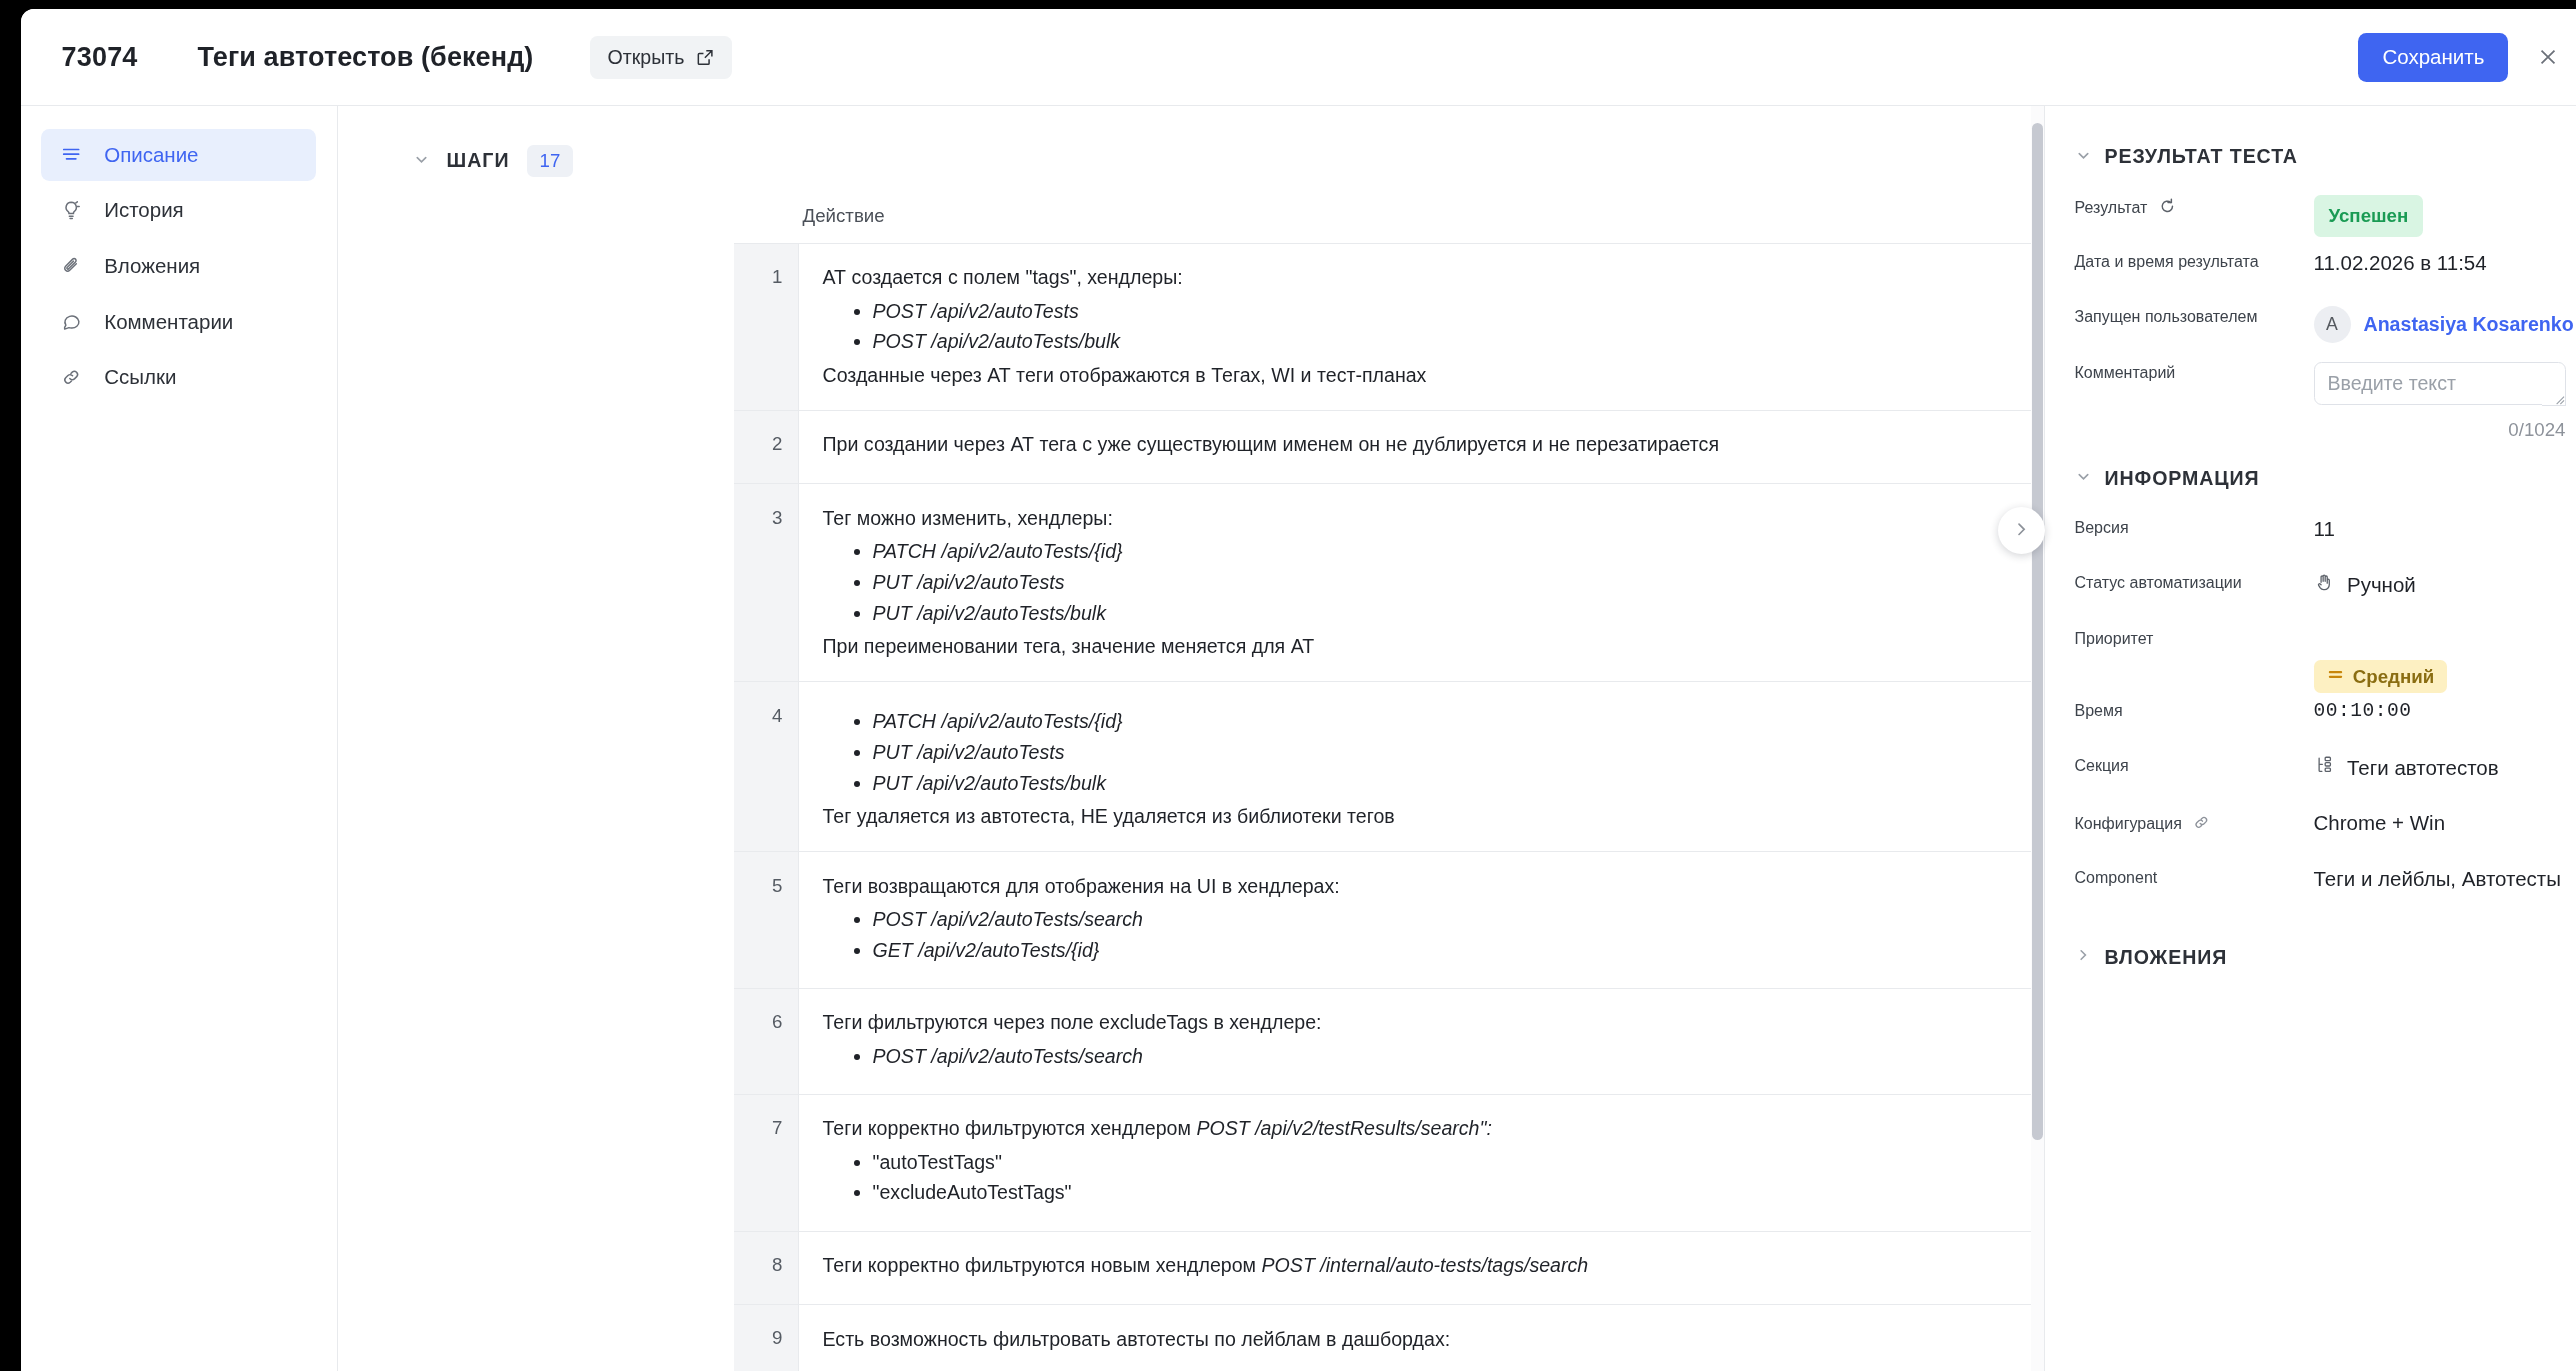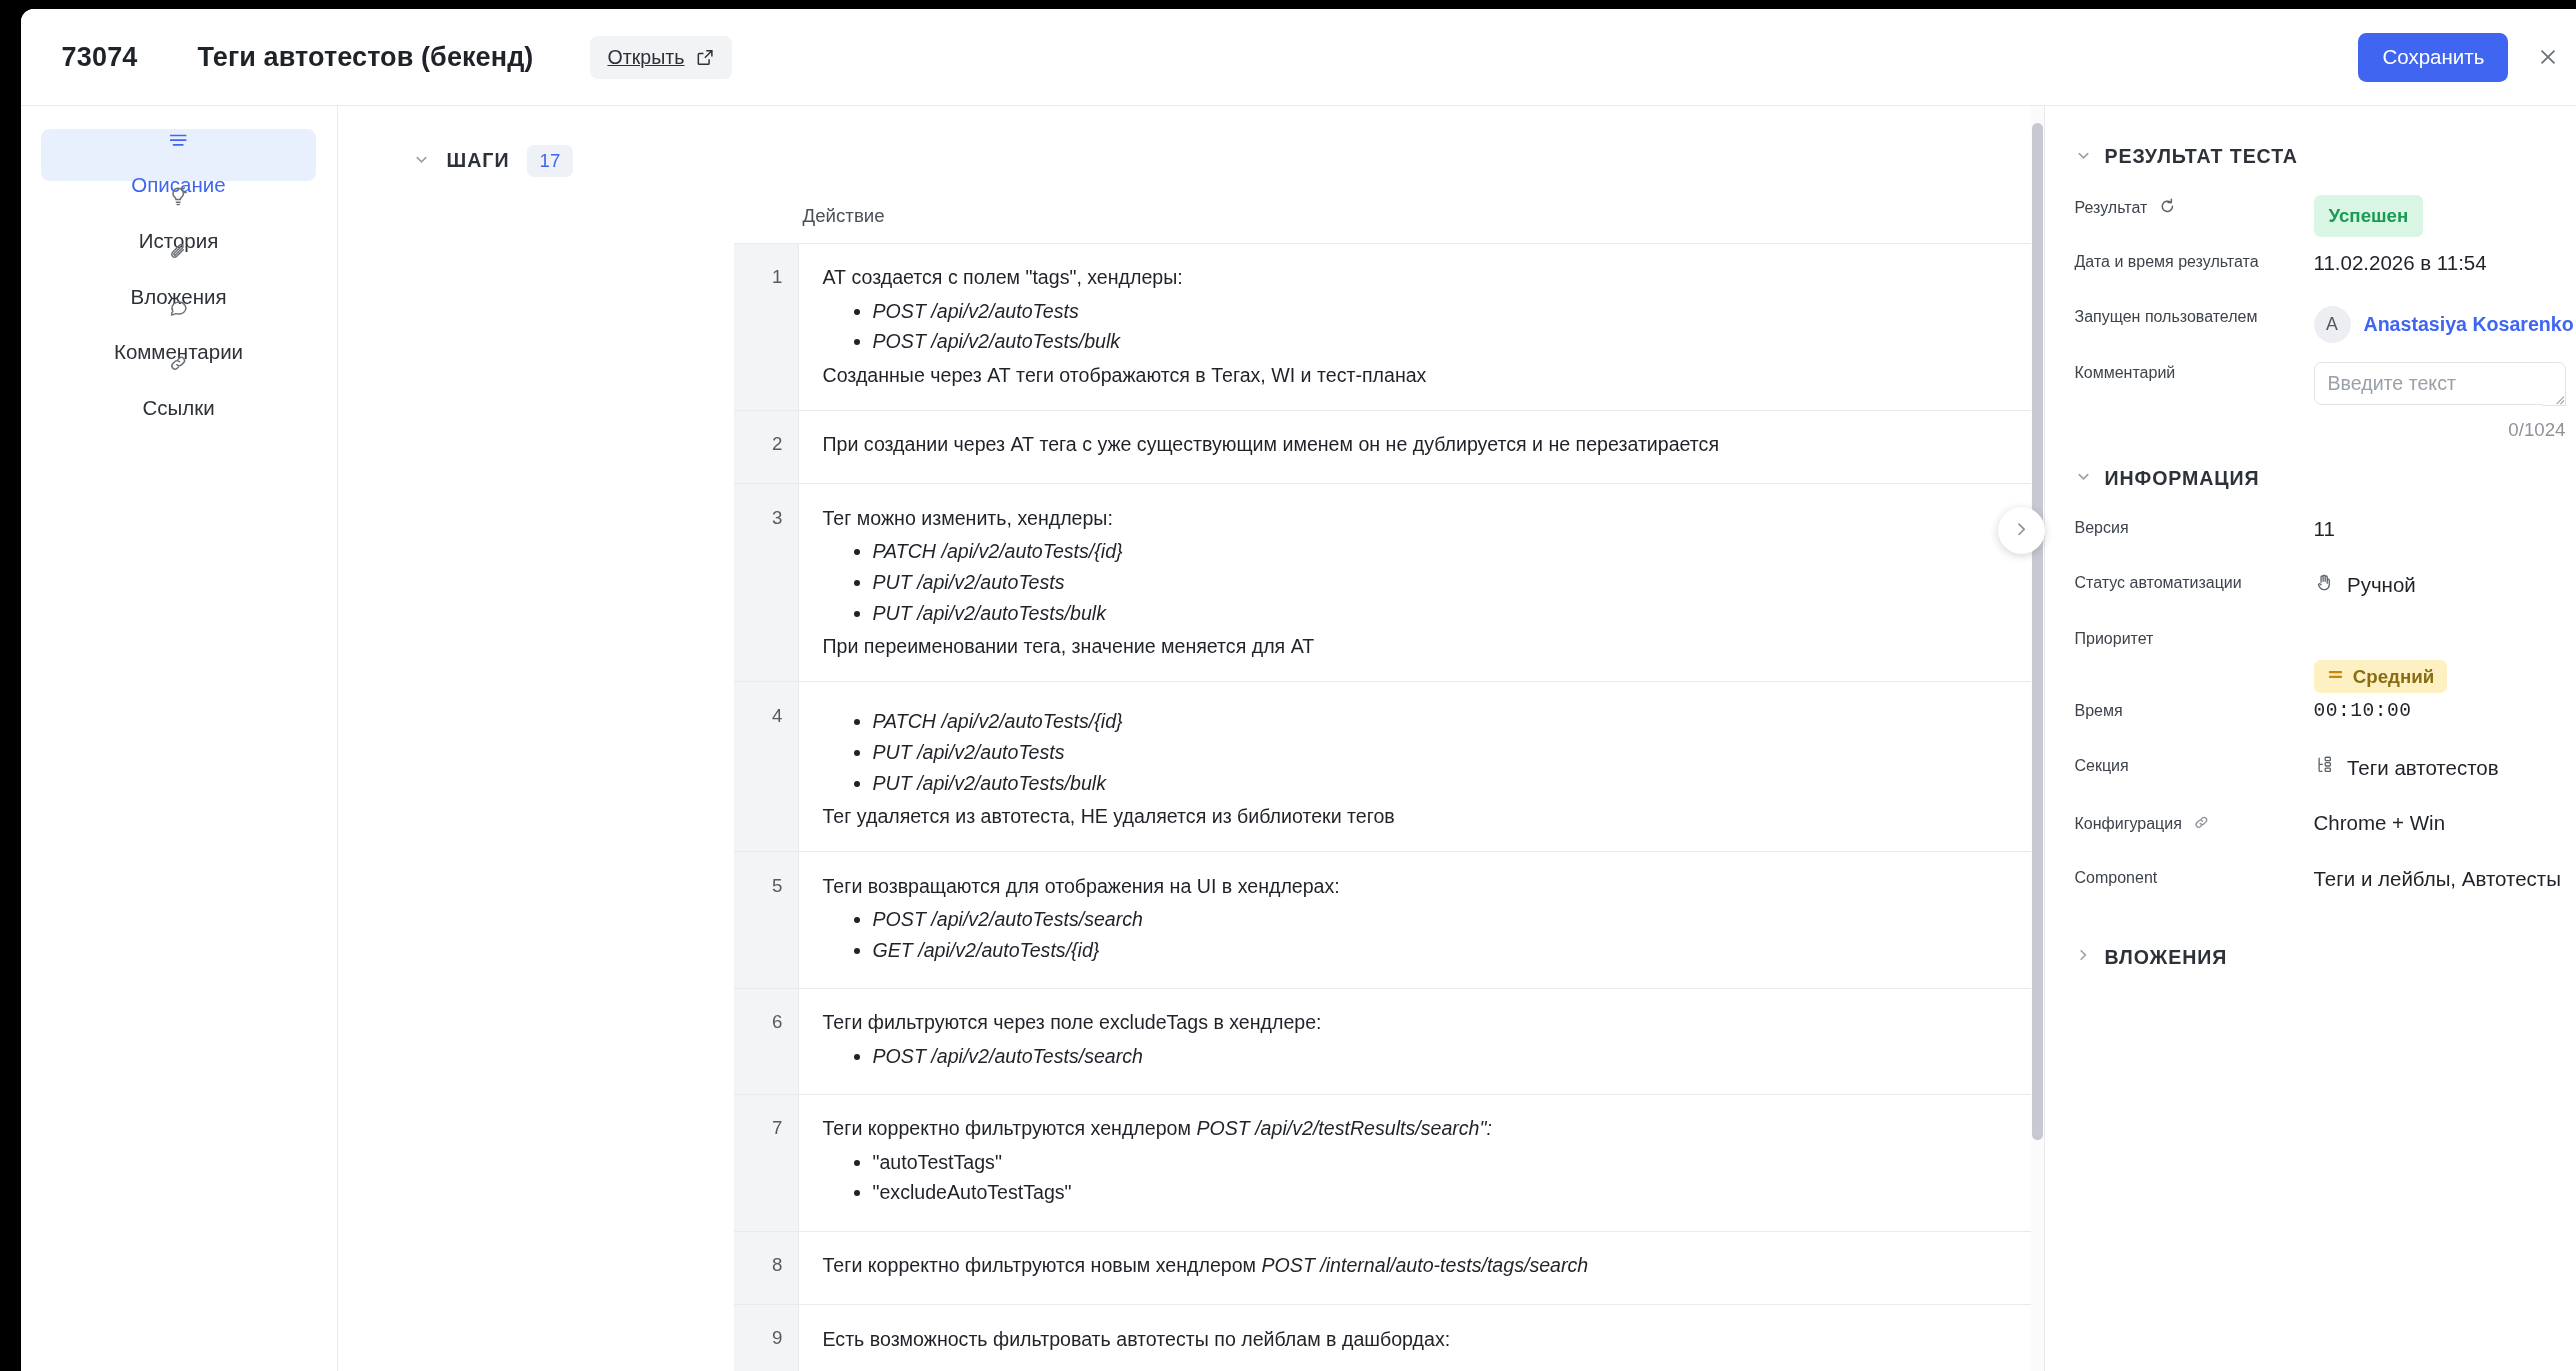--- a/index.html
+++ b/index.html
@@ -39,21 +39,20 @@
     margin-left: 28px; letter-spacing: 0.1px;
   }
   .open-btn {
     margin-left: 25px;
     display: inline-flex; align-items: center; gap: 12px;
     background: #f1f3f5; color: #2d3138;
     border: none; border-radius: 7.5px;
     height: 43px; padding: 0 17px;
     font-size: 19.6px; font-family: inherit;
     cursor: pointer;
-    text-decoration: underline;
   }
   .open-btn svg { display:block; }
   .hdr-right {
     margin-left: auto;
     display: flex; align-items: center; gap: 0;
     padding-right: 0;
   }
   .save-btn {
     background: #3f65f1; color: #fff;
     border: none; border-radius: 8.4px;
@@ -79,21 +78,21 @@
     width: 317px; flex: none;
     background: #fff;
     border-right: 0.9px solid #e8eaed;
     padding: 22.4px 20.5px 0 20.5px;
   }
   .nav-item {
     display: flex; align-items: center; gap: 20.5px;
     height: 52px; padding: 0 18.7px;
     border-radius: 8.4px;
     font-size: 20.5px; color: #2d3138;
-    cursor: pointer; margin-bottom: 3.7px; flex-direction: column;
+    cursor: pointer; margin-bottom: 3.7px;
   }
   .nav-item.active { background: #e8effd; color: #3f65f1; }
   .nav-item .ic { width: 24px; height: 24px; display:flex; align-items:center; justify-content:center; flex:none; }
 
   
   .center {
     flex: 1 1 auto;
     background: #fff;
     overflow: hidden;
     position: relative;

